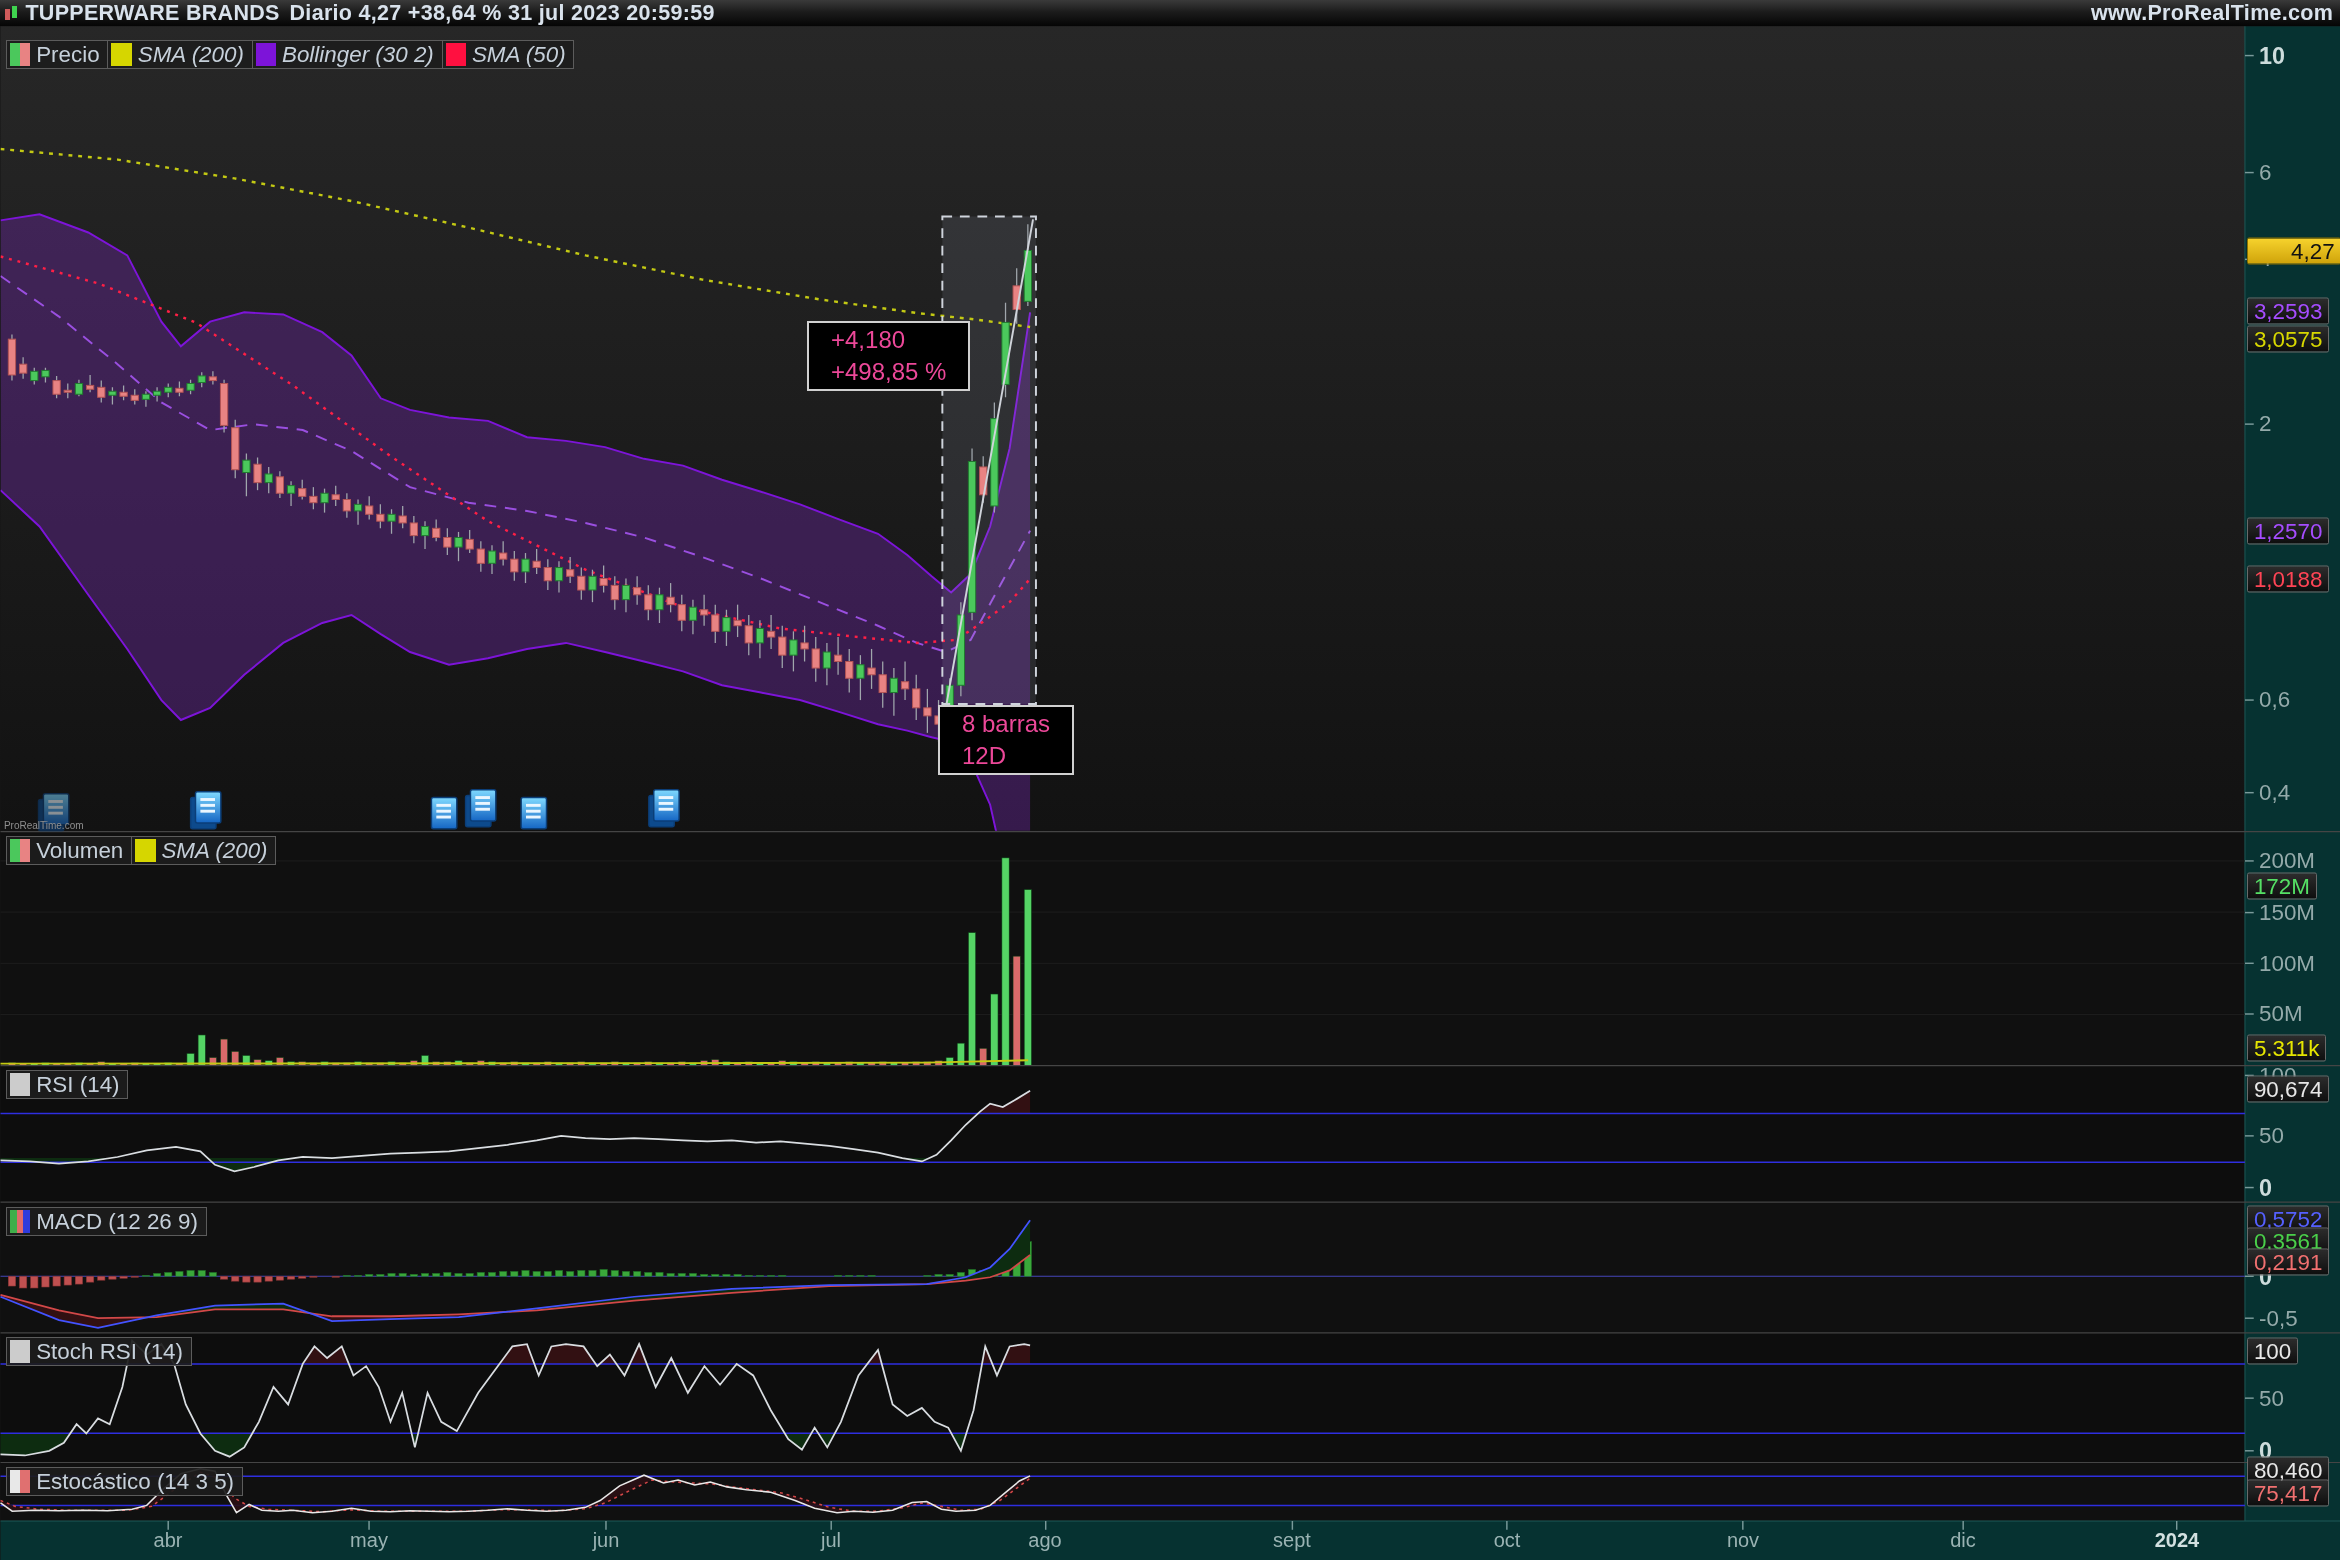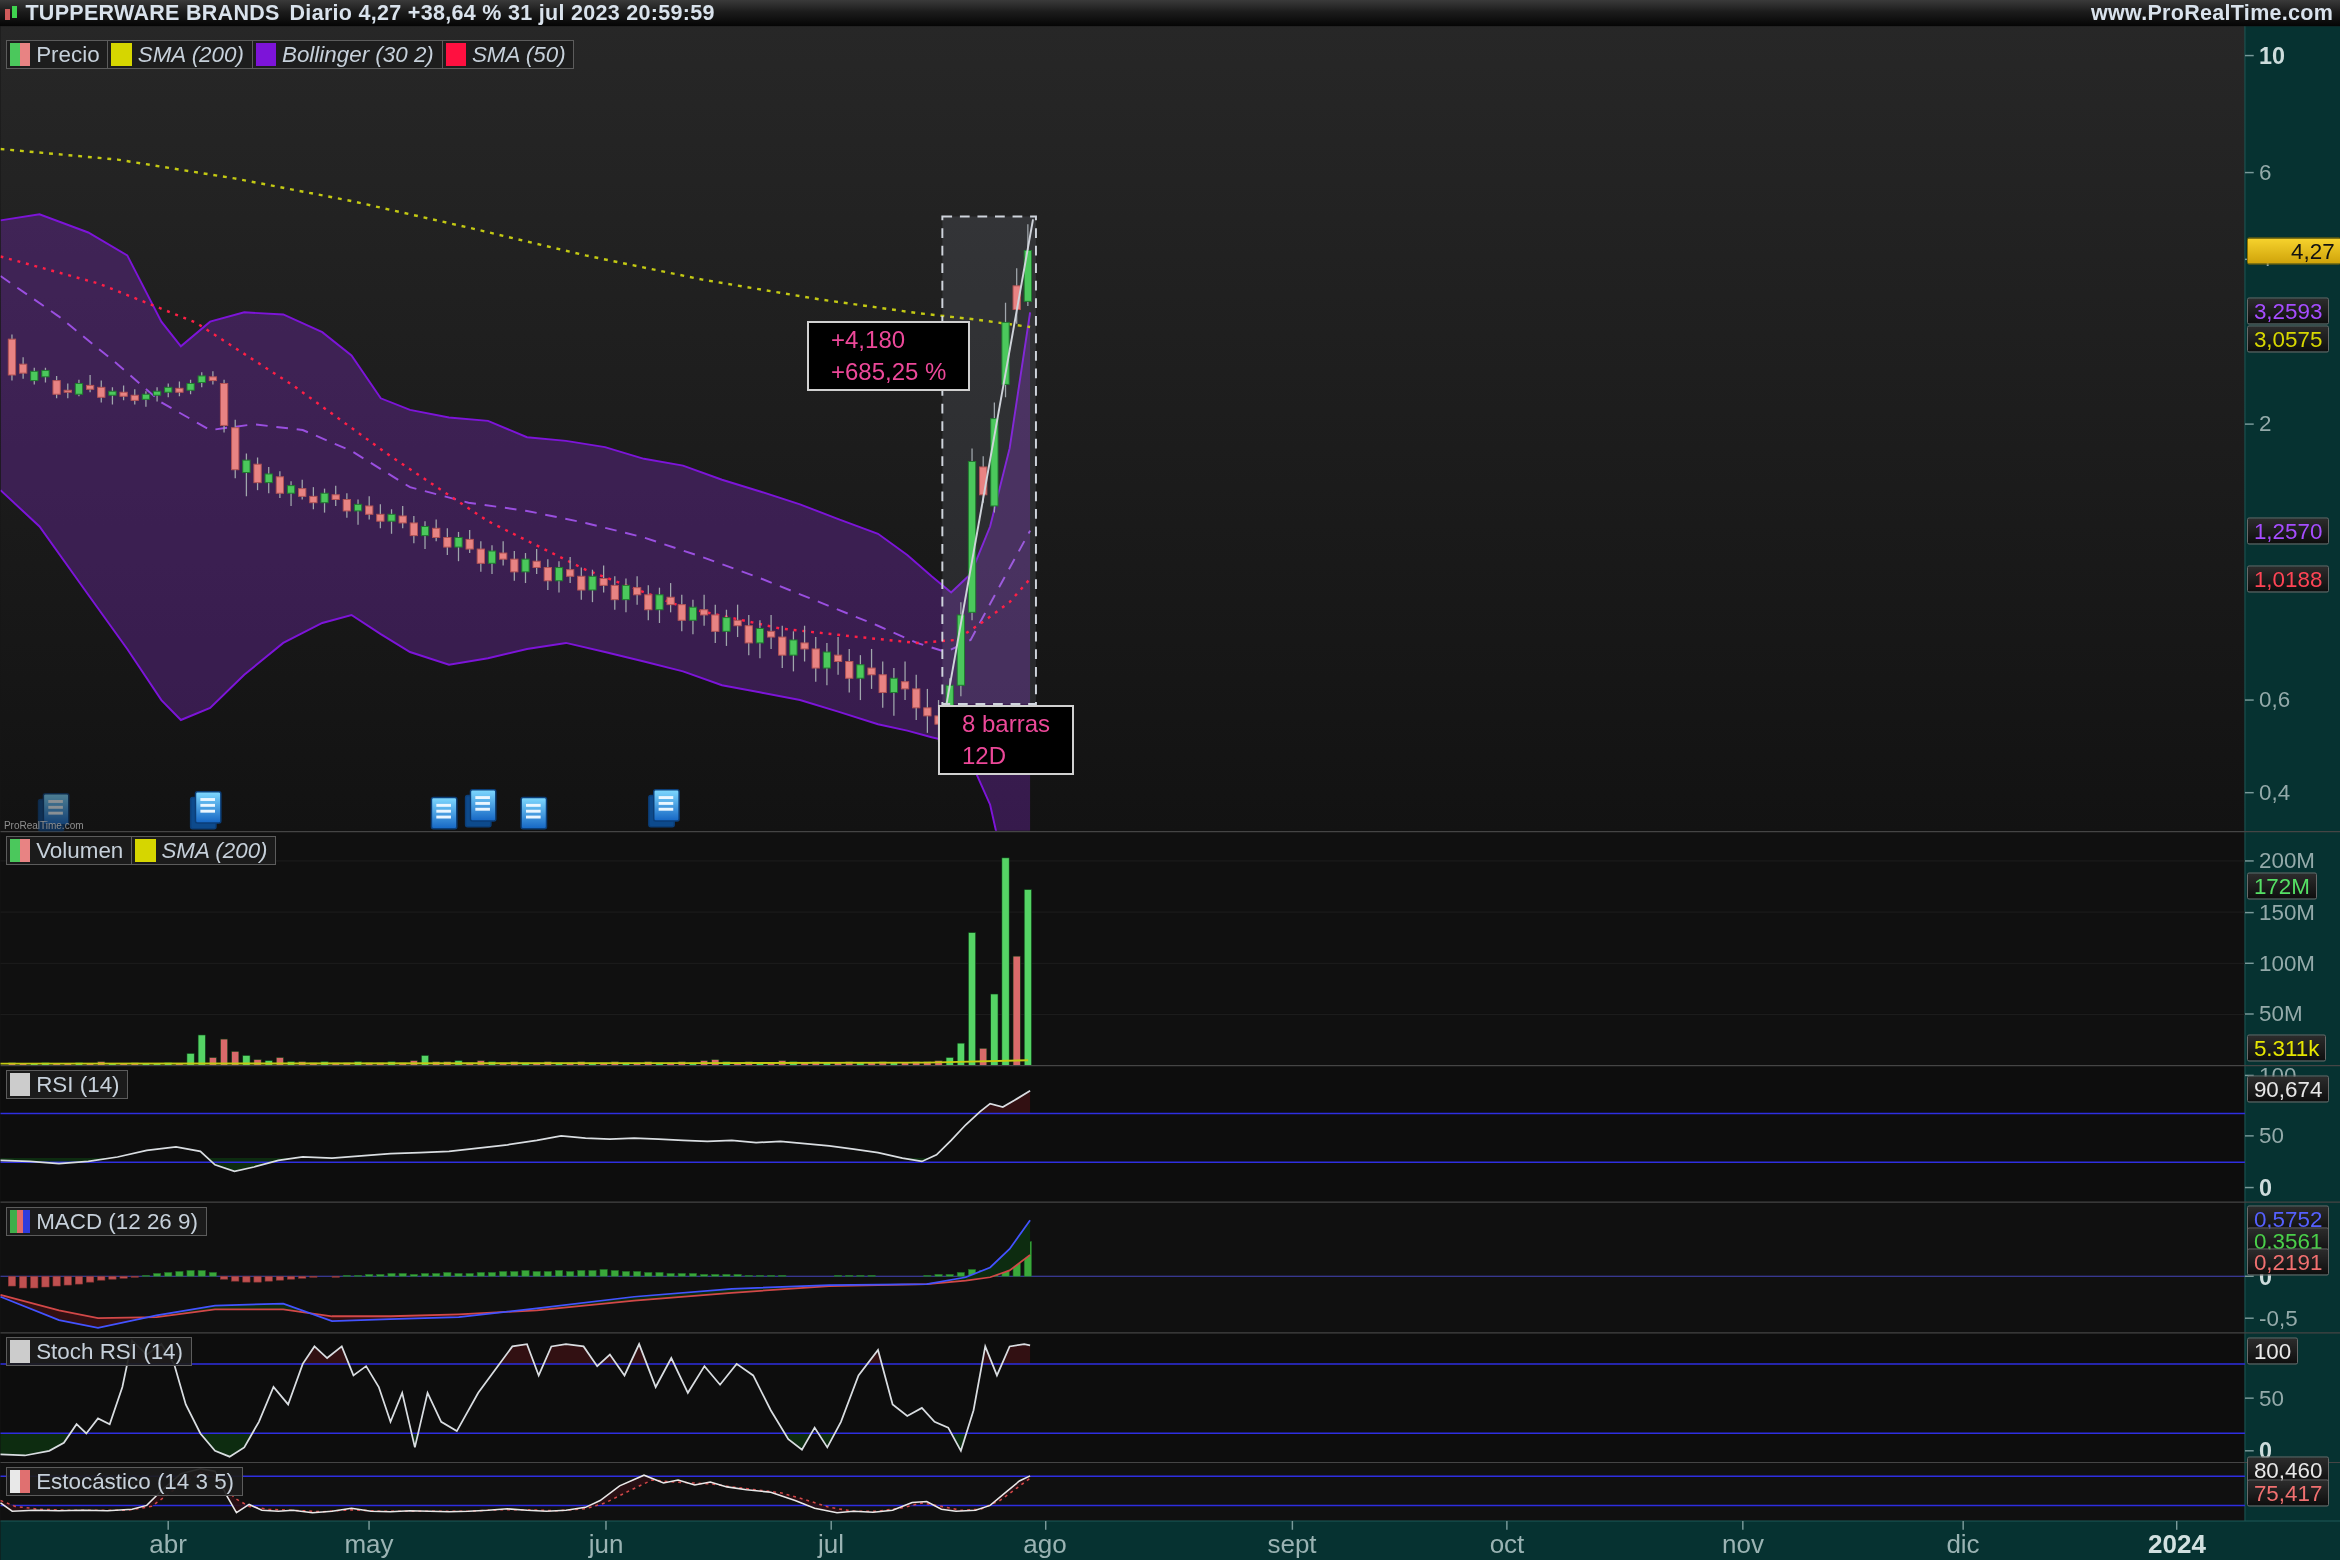--- a/index.html
+++ b/index.html
@@ -31,21 +31,21 @@
   
   .tooltip{position:absolute;z-index:6;background:#000;border:2px solid #d0d0d0;color:#ec4899;
            font-size:24px;line-height:32px;padding:1px 22px;white-space:nowrap;}
   
   .tick{position:absolute;z-index:3;color:#94aaaa;font-size:22.4px;left:2259px;transform:translateY(-50%);}
   .tick.bold{color:#cddcdc;font-weight:bold;font-size:23.4px;}
   .badge{position:absolute;z-index:4;left:2247px;transform:translateY(-50%);
          background:linear-gradient(#2c2c2c,#0e0e0e);border:1px solid #6a6a6a;border-radius:2px;
          font-size:22.4px;padding:0 5.9px;line-height:25px;white-space:nowrap;}
   .badge.last{background:linear-gradient(#f6d22d,#cfa30a);border-color:#8a7000;color:#111;}
-  .month{position:absolute;z-index:3;top:1529px;color:#9ab3b3;font-size:26px;transform:translateX(-50%);}
+  .month{position:absolute;z-index:3;top:1529px;color:#9ab3b3;font-size:20px;transform:translateX(-50%);}
   .month.bold{color:#d2e0e0;font-weight:bold;}
   #watermark{position:absolute;z-index:3;left:3.9px;top:820px;color:#8f8f8f;font-size:10px;}
 </style>
 </head>
 <body>
 
 <div id="screen">
   <svg id="chart-svg" width="2341" height="1560" viewBox="0 0 2400 1600">
       <defs>
         <linearGradient id="bgMain" x1="0" y1="0" x2="0" y2="1">
@@ -634,21 +634,21 @@
     </div>
   <div class="legend" style="left:5.9px;top:1467px" id="legend-stochastic">
       <div class="chip">
         <span class="sw sw-stoch"></span>
         <span>Estocástico (14 3 5)</span>
       </div>
     </div>
 
   <div class="tooltip" style="left:807px;top:321px">
     <div>+4,180</div>
-    <div>+685,25 %</div>
+    <div>+498,85 %</div>
   </div>
   <div class="tooltip" style="left:938px;top:705px">
     <div>8 barras</div>
     <div>12D</div>
   </div>
 
   <div id="watermark">ProRealTime.com</div>
   <div id="axis-labels">
       <div class="tick bold" style="top: 56px;">10</div>
       <div class="tick" style="top: 173px;">6</div>

